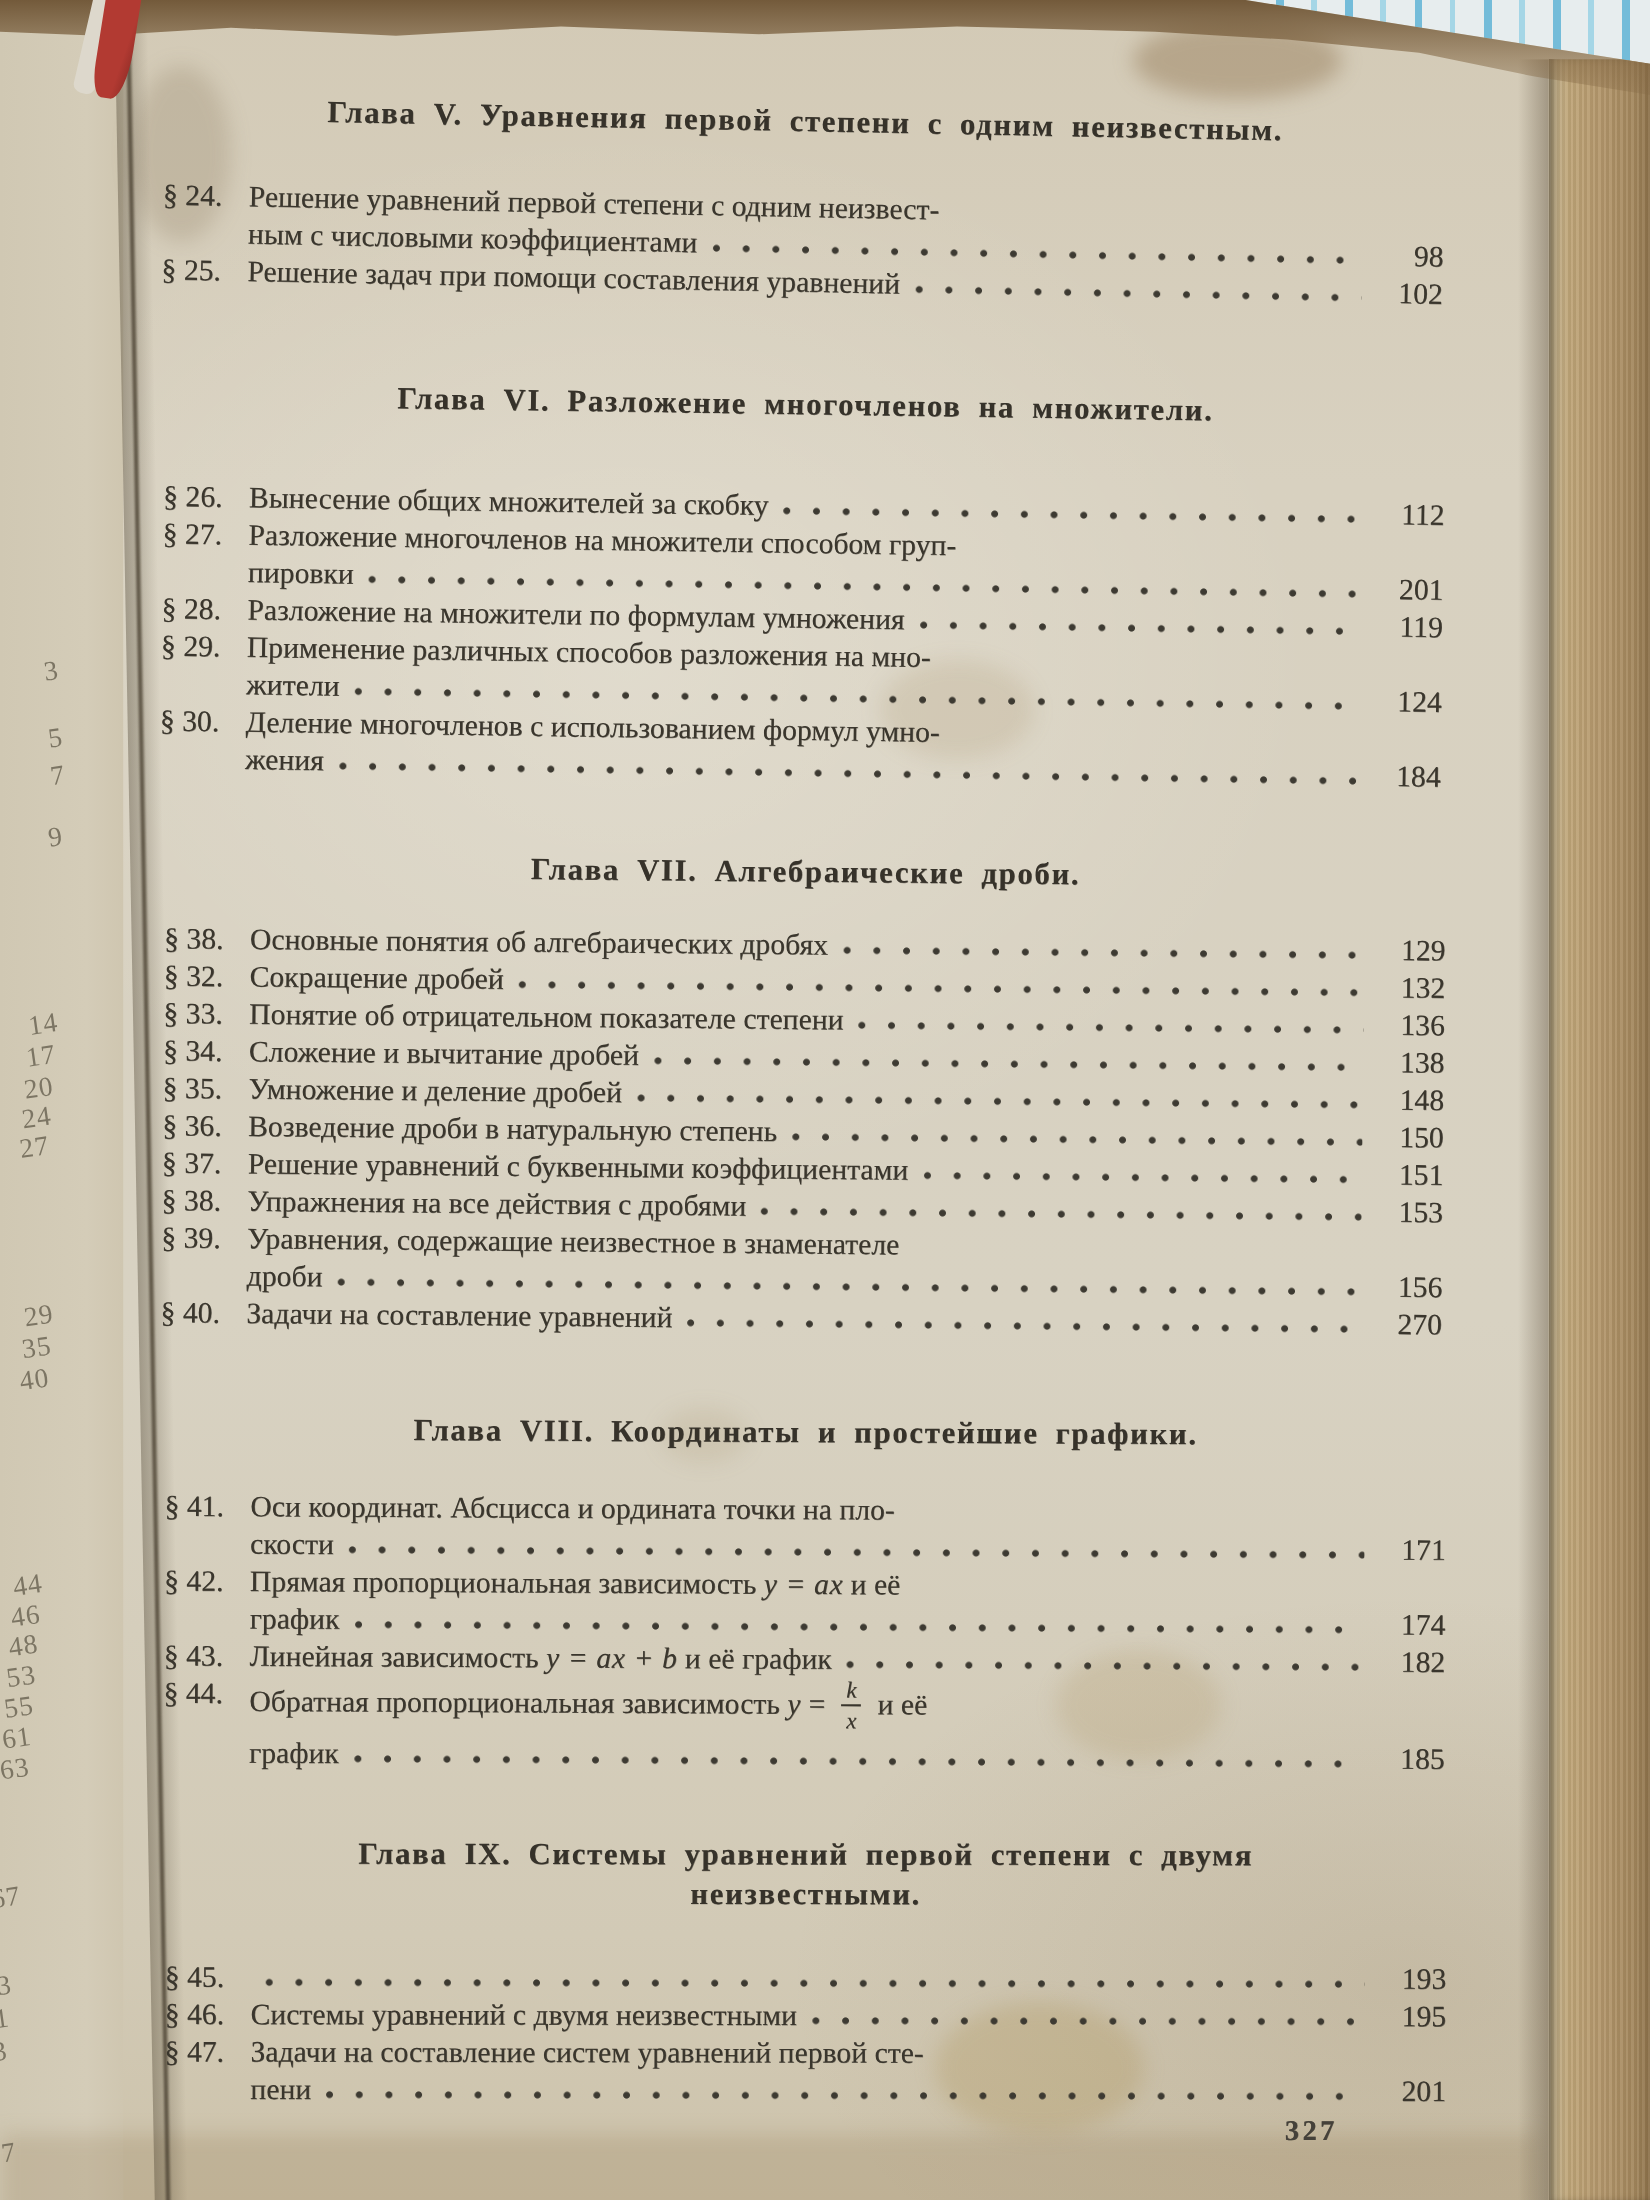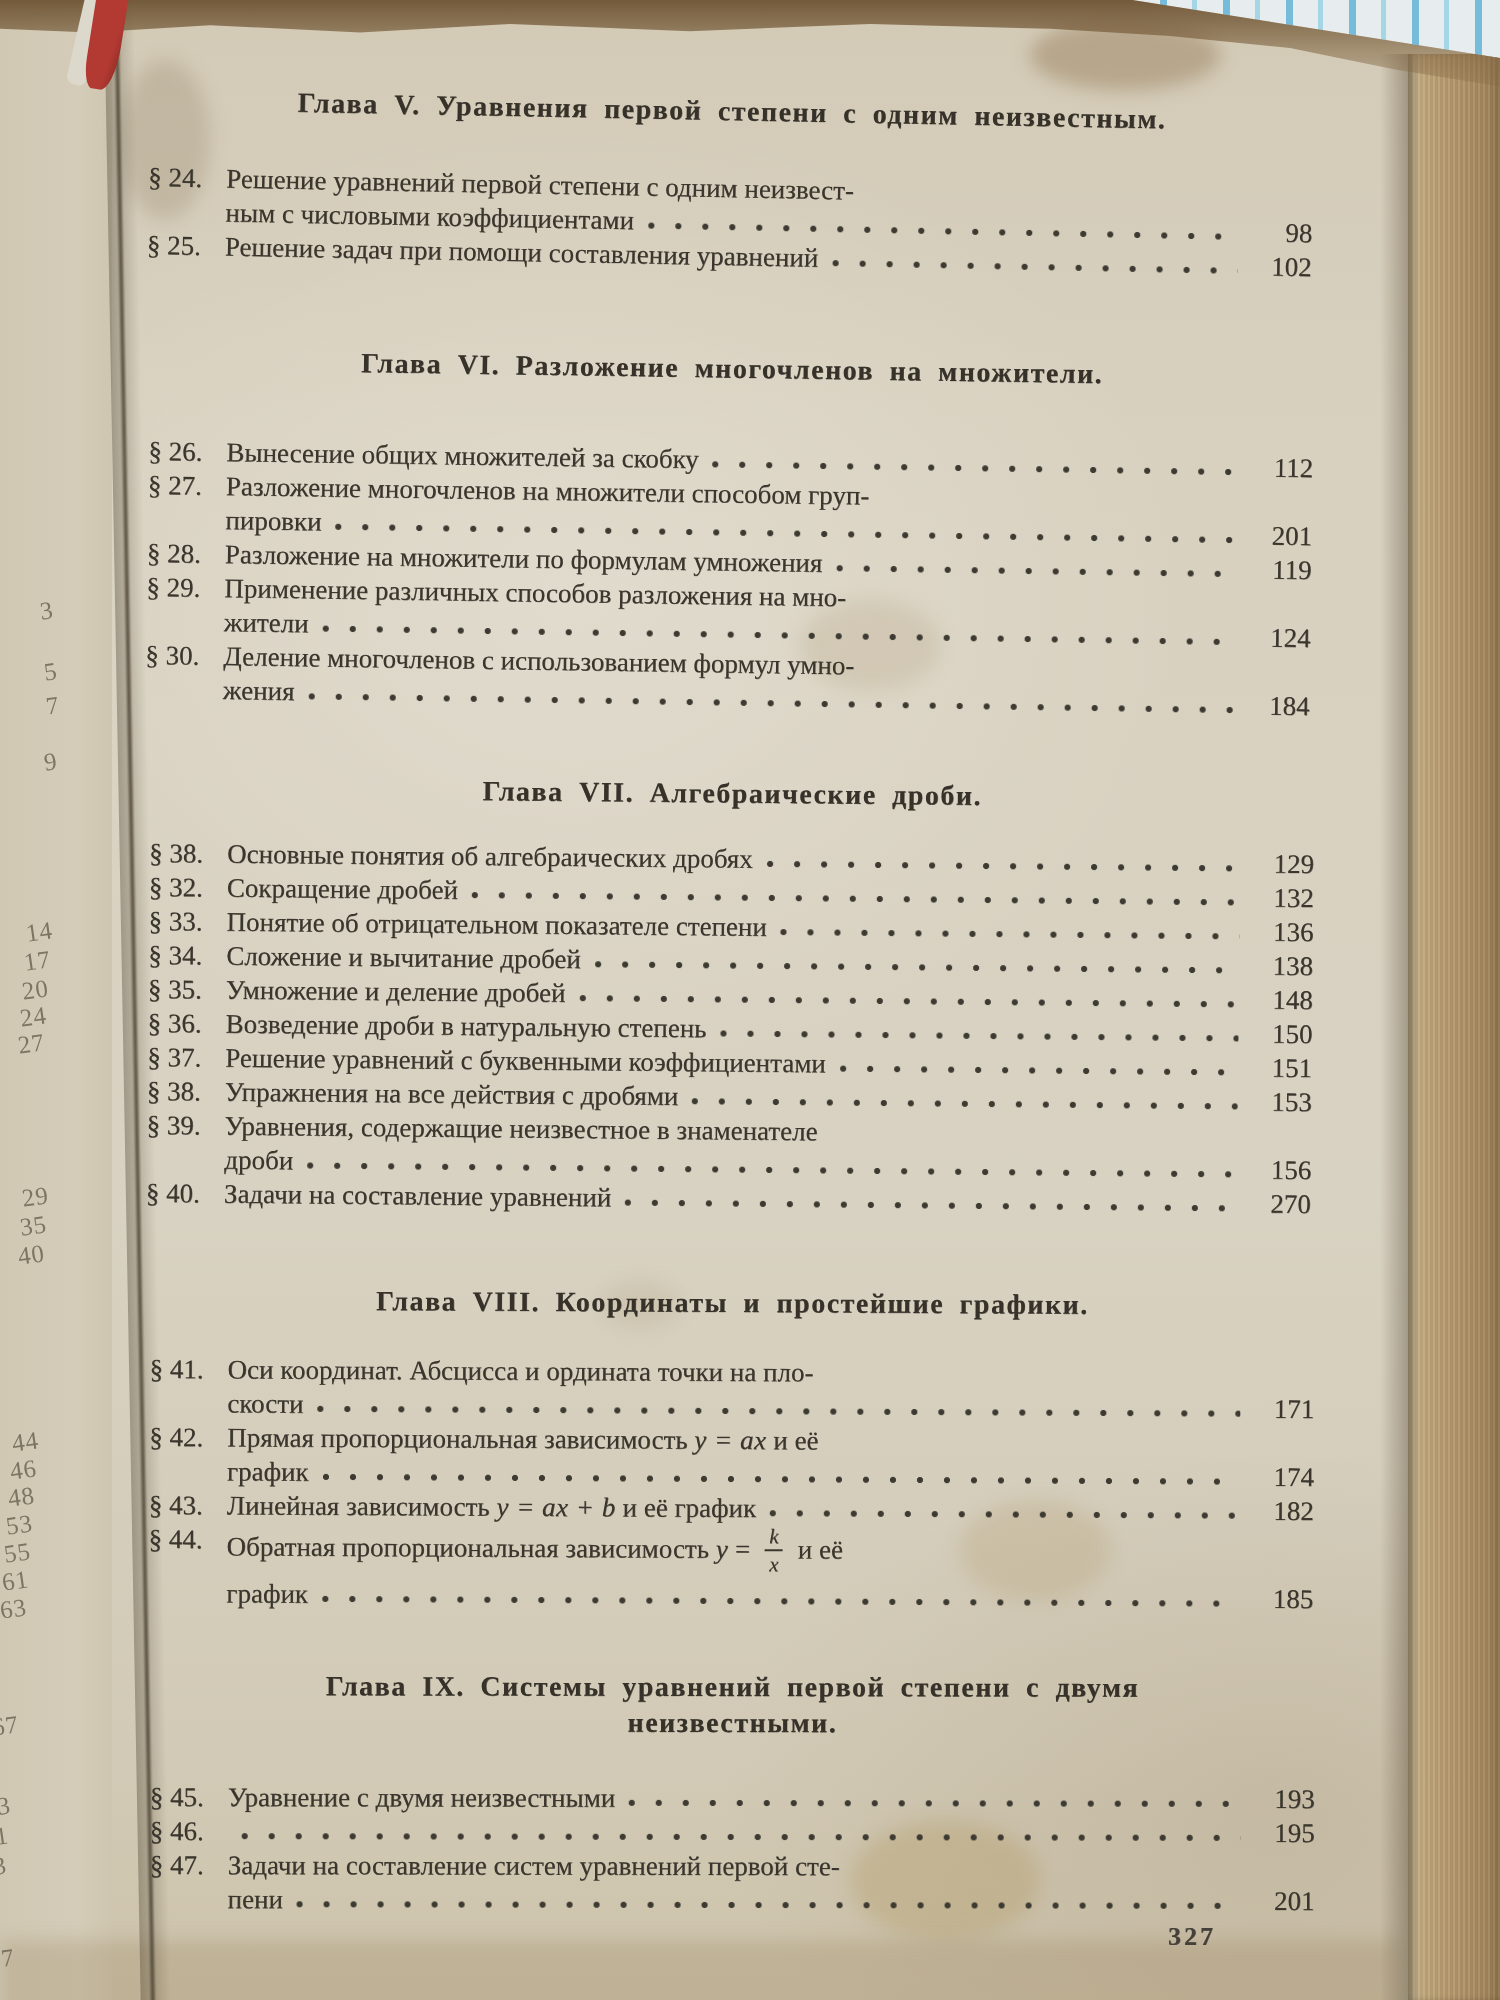--- a/index.html
+++ b/index.html
@@ -384,30 +384,30 @@
         </div>
         <div class="section s4" style="transform: rotate(0.1deg); transform-origin: left top;">
           <div class="heading">
             <div class="heading-line">Глава IX. Системы уравнений первой степени с двумя</div>
             <div class="heading-line">неизвестными.</div>
           </div>
           <div class="entry">
             <div class="num">§ 45.</div>
             <div class="body">
               <div class="line last">
-                <span class="txt">Уравнение с двумя неизвестными</span>
                 <span class="leader"></span>
                 <span class="pagenum">193</span>
               </div>
             </div>
           </div>
           <div class="entry">
             <div class="num">§ 46.</div>
             <div class="body">
               <div class="line last">
+                <span class="txt">Системы уравнений с двумя неизвестными</span>
                 <span class="leader"></span>
                 <span class="pagenum">195</span>
               </div>
             </div>
           </div>
           <div class="entry">
             <div class="num">§ 47.</div>
             <div class="body">
               <div class="line"><span class="txt">Задачи на составление систем уравнений первой сте-</span></div>
               <div class="line last">

